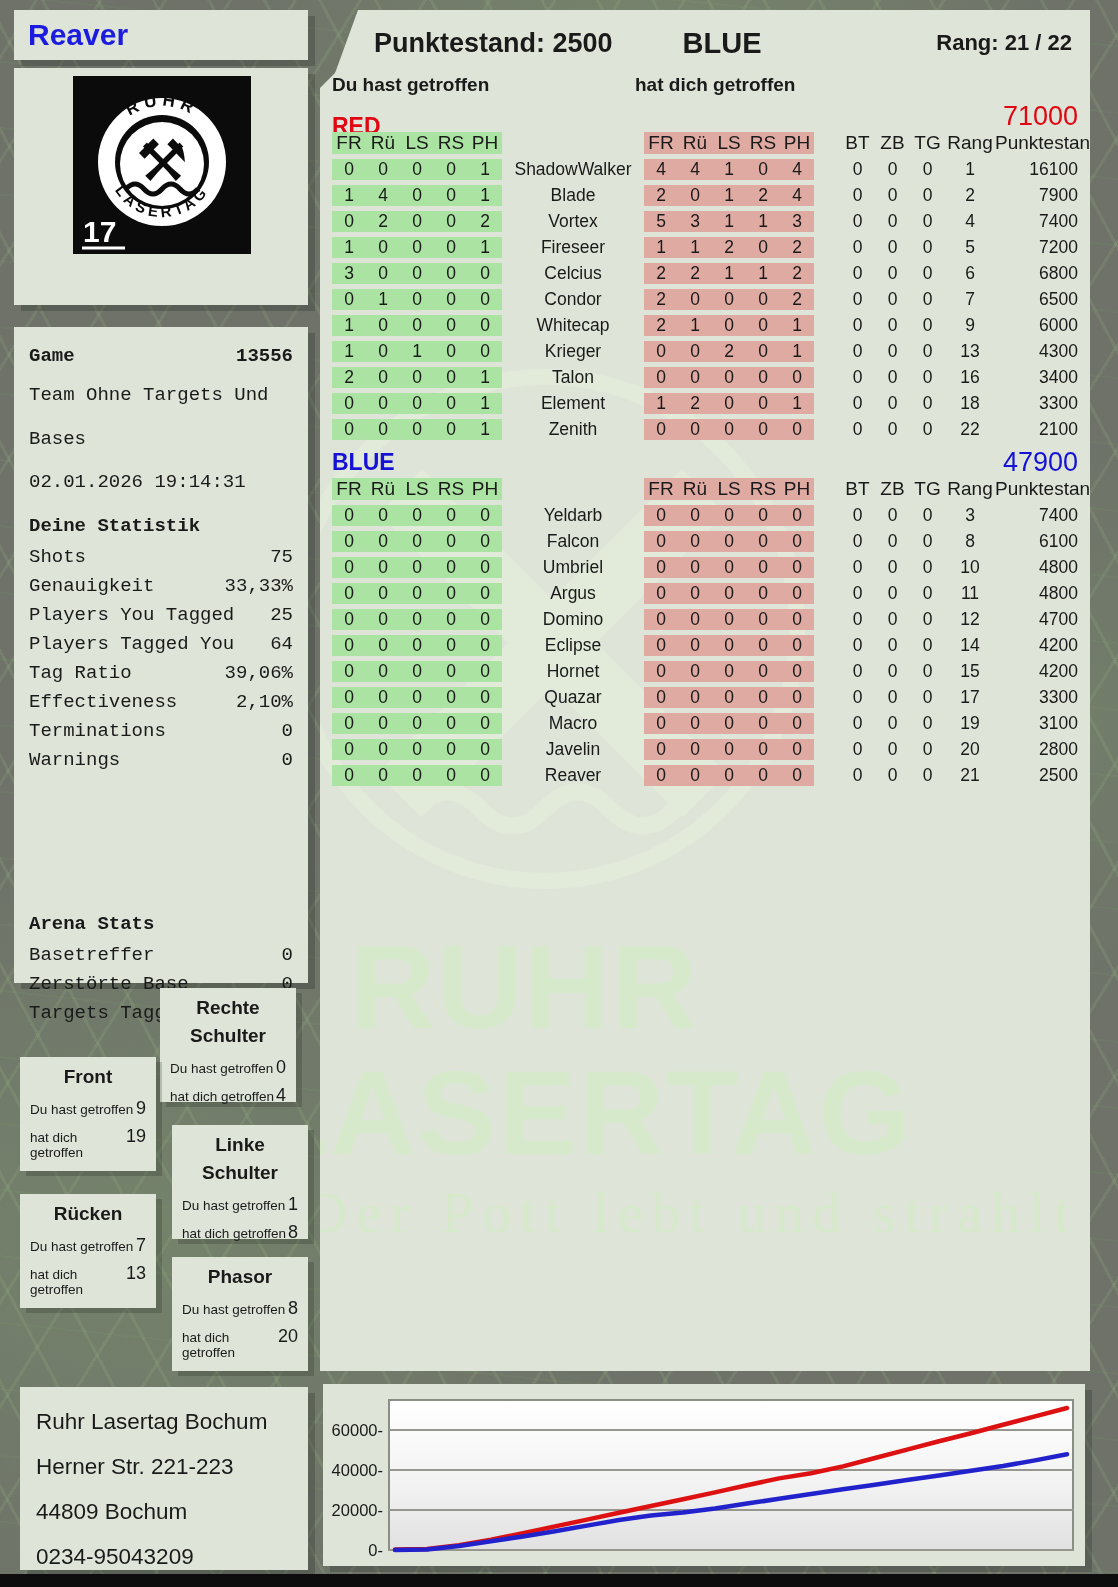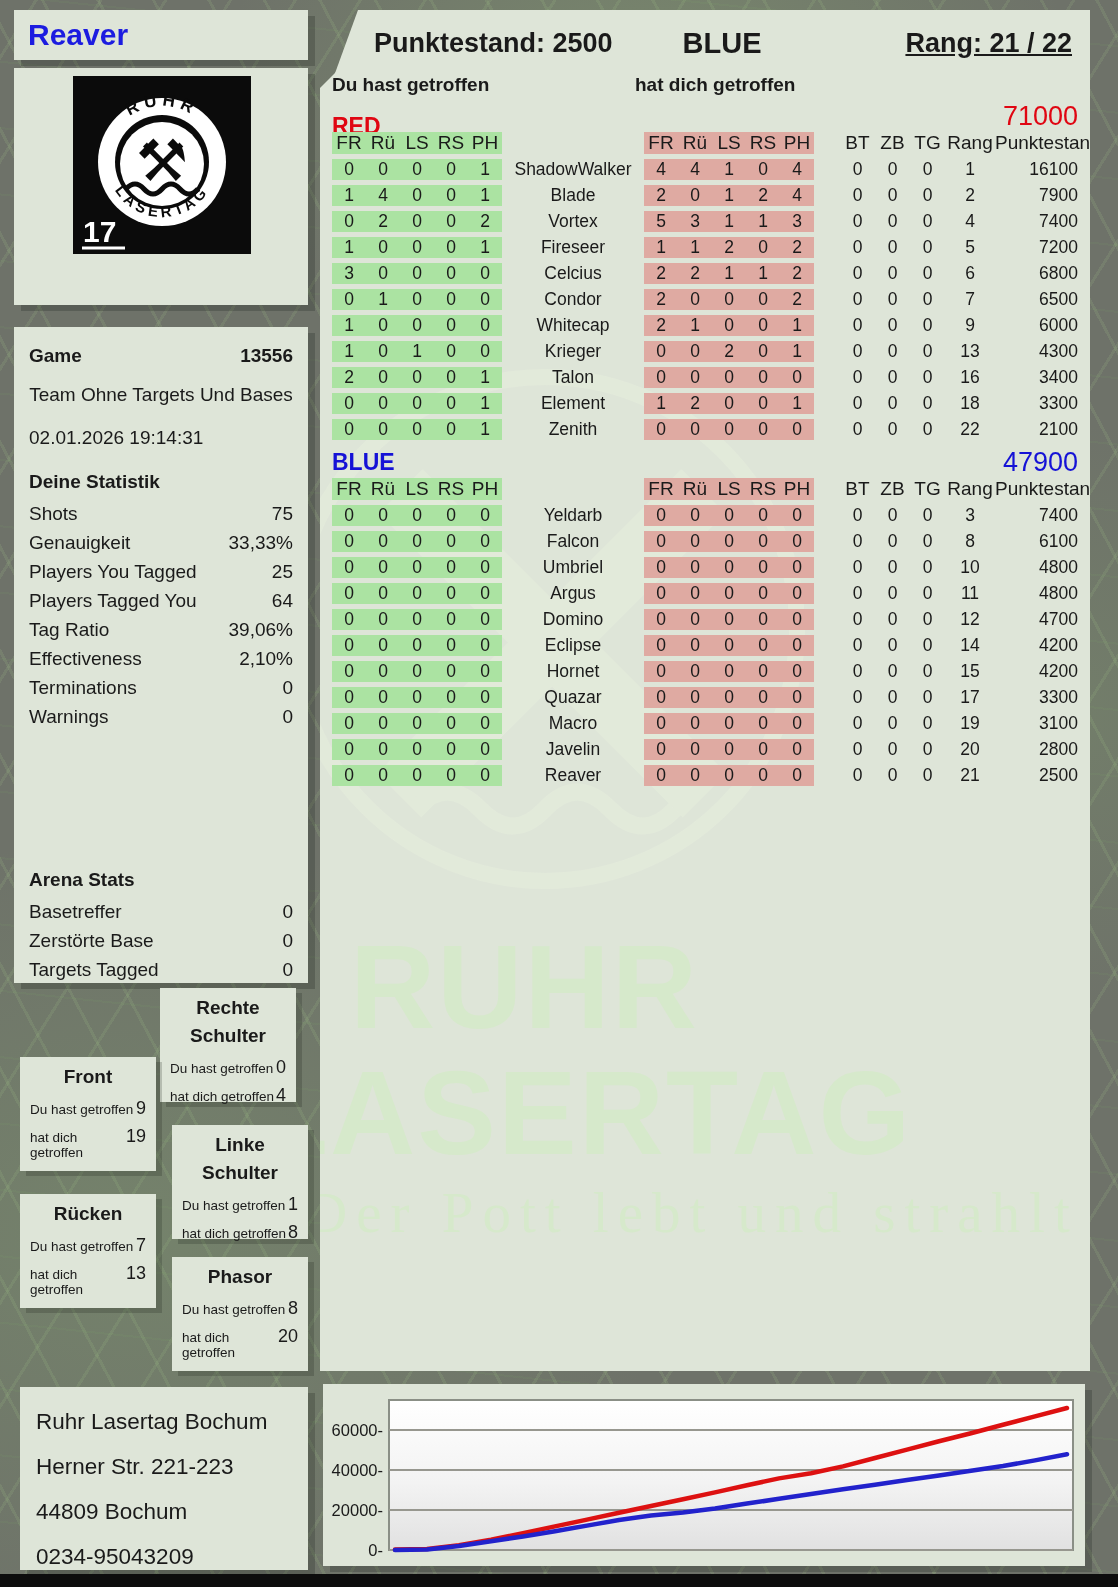--- a/index.html
+++ b/index.html
@@ -14,29 +14,29 @@
       repeating-linear-gradient(-58deg, transparent 0 52px, rgba(175,215,145,.12) 52px 55px),
       repeating-linear-gradient(6deg, transparent 0 64px, rgba(120,165,100,.10) 64px 66px);}
   .panel{position:absolute;background:#dee5d8;box-shadow:7px 6px 0 rgba(20,24,18,.22);}
   
   #reaver-panel{left:14px;top:10px;width:294px;height:50px;display:flex;align-items:center;padding-left:14px;box-sizing:border-box;}
   #reaver-panel span{font-size:30px;font-weight:bold;}
   #score-bar{left:322px;top:10px;width:768px;height:66px;display:flex;align-items:center;box-sizing:border-box;
     padding:0 18px 0 52px;clip-path:polygon(36px 0,100% 0,100% 100%,12px 100%);}
   #score-bar .pts{font-size:27px;font-weight:bold;}
   #score-bar .team{font-size:29px;font-weight:bold;margin-left:70px;}
-  #score-bar .rank{font-size:27px;font-weight:bold;margin-left:auto;text-decoration:underline;}
+  #score-bar .rank{font-size:22px;font-weight:bold;margin-left:auto;}
   
   #logo-panel{left:14px;top:68px;width:294px;height:237px;}
   #logo-panel svg{position:absolute;left:59px;top:8px;}
   
-  #stats-panel{left:14px;top:327px;width:294px;height:656px;box-sizing:border-box;padding:12px 15px 13px 15px;font-size:19px;}
+  #stats-panel{left:14px;top:327px;width:294px;height:656px;box-sizing:border-box;padding:12px 15px 13px 15px;font-size:19px;font-family:Liberation Mono, monospace;}
   .srow{display:flex;justify-content:space-between;line-height:29px;}
   .shead{display:flex;justify-content:space-between;font-weight:bold;line-height:34px;}
-  .line44{line-height:44px;text-align:center;}
+  .line44{line-height:44px;}
   .line42{line-height:42px;}
   .gap6{height:6px;}
   .gap132{height:132px;}
   
   .zone{position:absolute;background:#dee5d8;box-shadow:6px 5px 0 rgba(20,24,18,.2);width:136px;height:114px;box-sizing:border-box;padding:6px 10px;}
   .zone h3{margin:0;text-align:center;font-size:19px;line-height:28px;}
   .zrow{display:flex;justify-content:space-between;align-items:baseline;margin-top:7px;}
   .zrow .zl{font-size:13.5px;}
   .zrow .zv{font-size:18px;}
   

